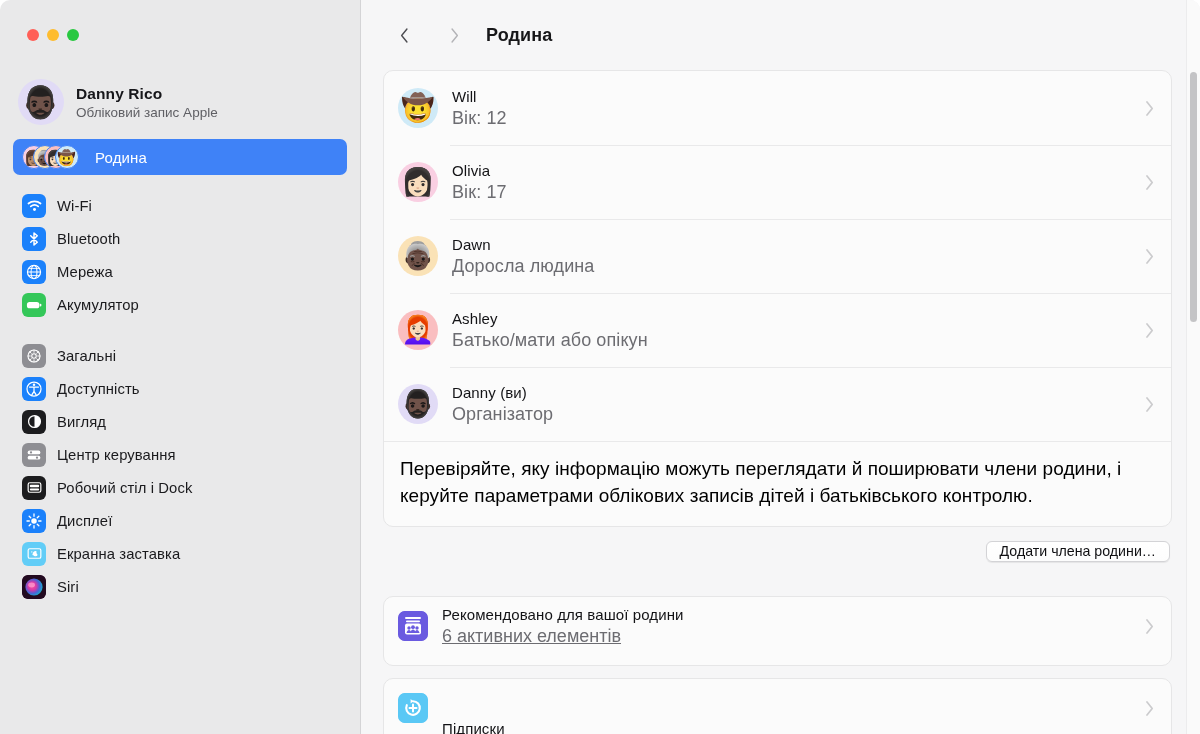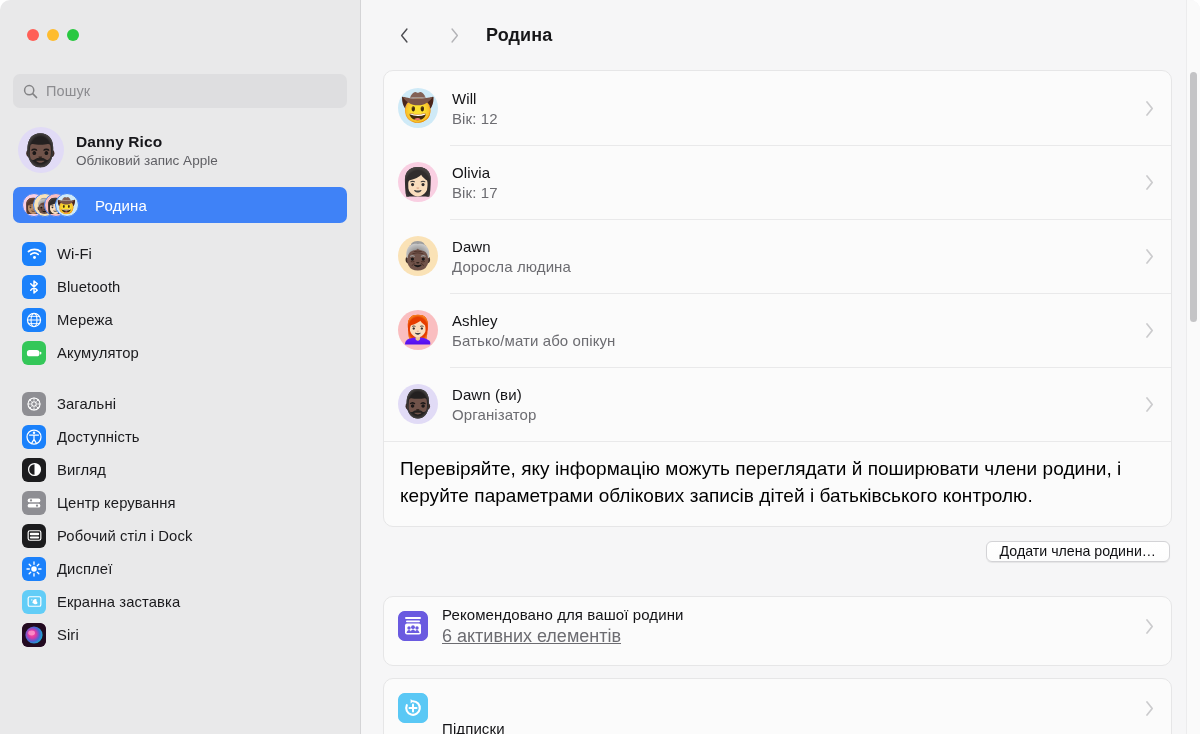--- a/index.html
+++ b/index.html
@@ -221,21 +221,21 @@
     overflow: hidden;
   }
   .m-texts { flex: 1 1 auto; min-width: 0; }
   .m-name {
     font-size: 15px;
     color: #131316;
     font-weight: 500;
     letter-spacing: .1px;
   }
   .m-sub {
-    font-size: 15px;
+    font-size: 18px;
     color: #6c6c71;
     margin-top: 3px;
     letter-spacing: .1px;
   }
   .chev {
     width: 10px; height: 17px;
     flex: 0 0 10px;
     opacity: .42;
   }
 
@@ -320,31 +320,20 @@
 <div class="window">
 
   <aside class="sidebar">
 
     <div class="traffic">
       <span class="dot red"></span>
       <span class="dot yellow"></span>
       <span class="dot green"></span>
     </div>
 
-    <div class="search-wrap">
-      <div class="search-box">
-        <span class="search-icon">
-          <svg viewBox="0 0 16 16" width="15" height="15">
-            <circle cx="6.6" cy="6.6" r="4.9" fill="none" stroke="#3a3a3c" stroke-width="1.6"></circle>
-            <line x1="10.3" y1="10.3" x2="14.4" y2="14.4" stroke="#3a3a3c" stroke-width="1.8" stroke-linecap="round"></line>
-          </svg>
-        </span>
-        <span class="search-text">Пошук</span>
-      </div>
-    </div>
 
     <div class="account-row">
       <span class="avatar-circle" style="background:#e1dbf6;">🧔🏿‍♂️</span>
       <span style="display:block;">
         <span style="display:block;" class="account-name">Danny Rico</span>
         <span style="display:block;text-align:center;" class="account-sub">Обліковий запис Apple</span>
       </span>
     </div>
 
     <div class="family-row">
@@ -584,21 +573,21 @@
           <span class="chev">
             <svg viewBox="0 0 10 17" width="10" height="17">
                 <path d="M2 2l5.2 6.5L2 15" fill="none" stroke="#8a8a8f" stroke-width="1.7" stroke-linecap="round" stroke-linejoin="round"></path>
               </svg>
           </span>
         </div>
 
         <div class="member-row">
           <span class="m-avatar" style="background:#e1dbf6;">🧔🏿‍♂️</span>
           <span class="m-texts">
-            <span style="display:block;" class="m-name">Dawn (ви)</span>
+            <span style="display:block;" class="m-name">Danny (ви)</span>
             <span style="display:block;" class="m-sub">Організатор</span>
           </span>
           <span class="chev">
             <svg viewBox="0 0 10 17" width="10" height="17">
                 <path d="M2 2l5.2 6.5L2 15" fill="none" stroke="#8a8a8f" stroke-width="1.7" stroke-linecap="round" stroke-linejoin="round"></path>
               </svg>
           </span>
         </div>
 
         <div class="card-note">Перевіряйте, яку інформацію можуть переглядати й поширювати члени родини, і керуйте параметрами облікових записів дітей і батьківського контролю.</div>

